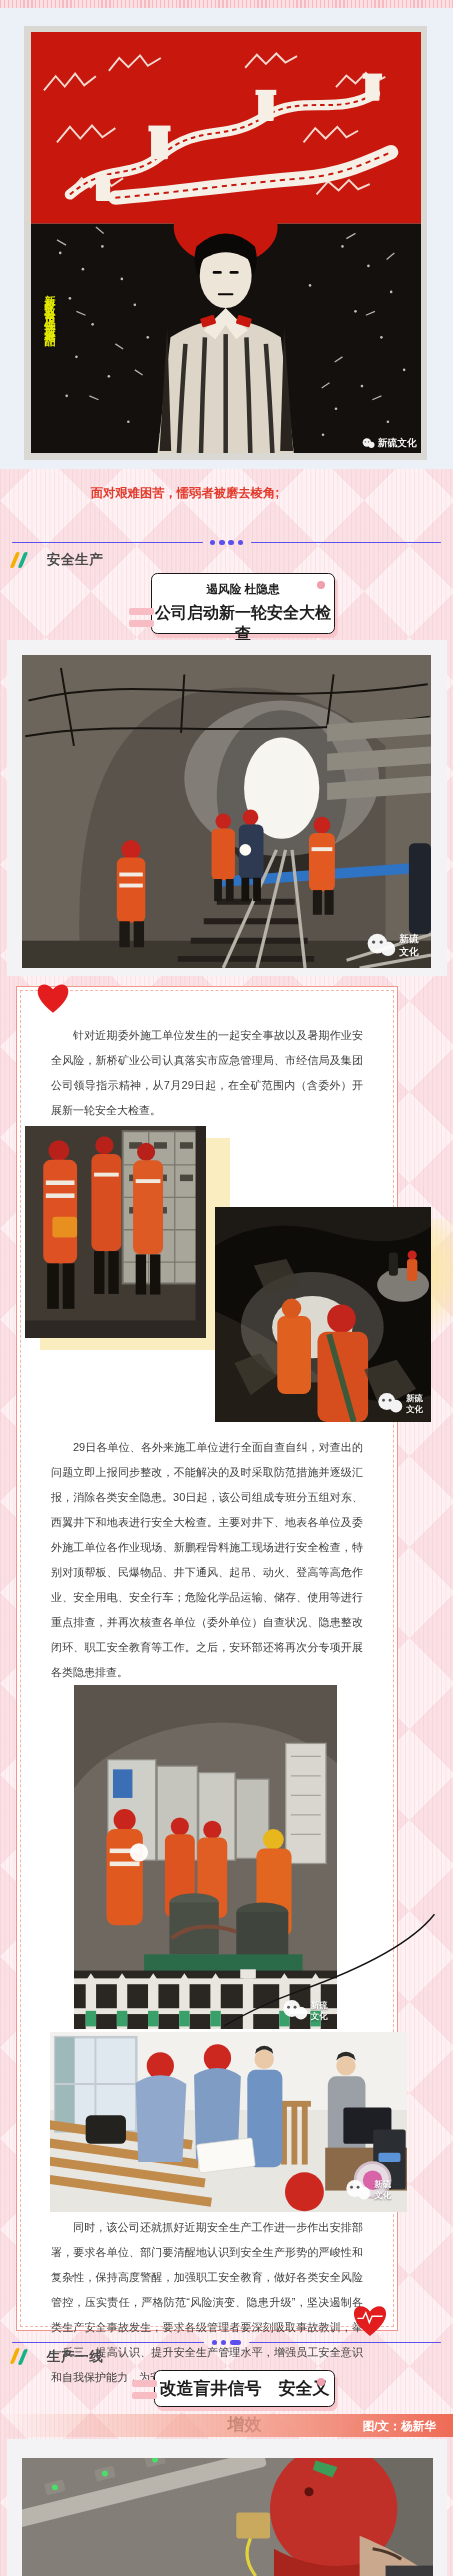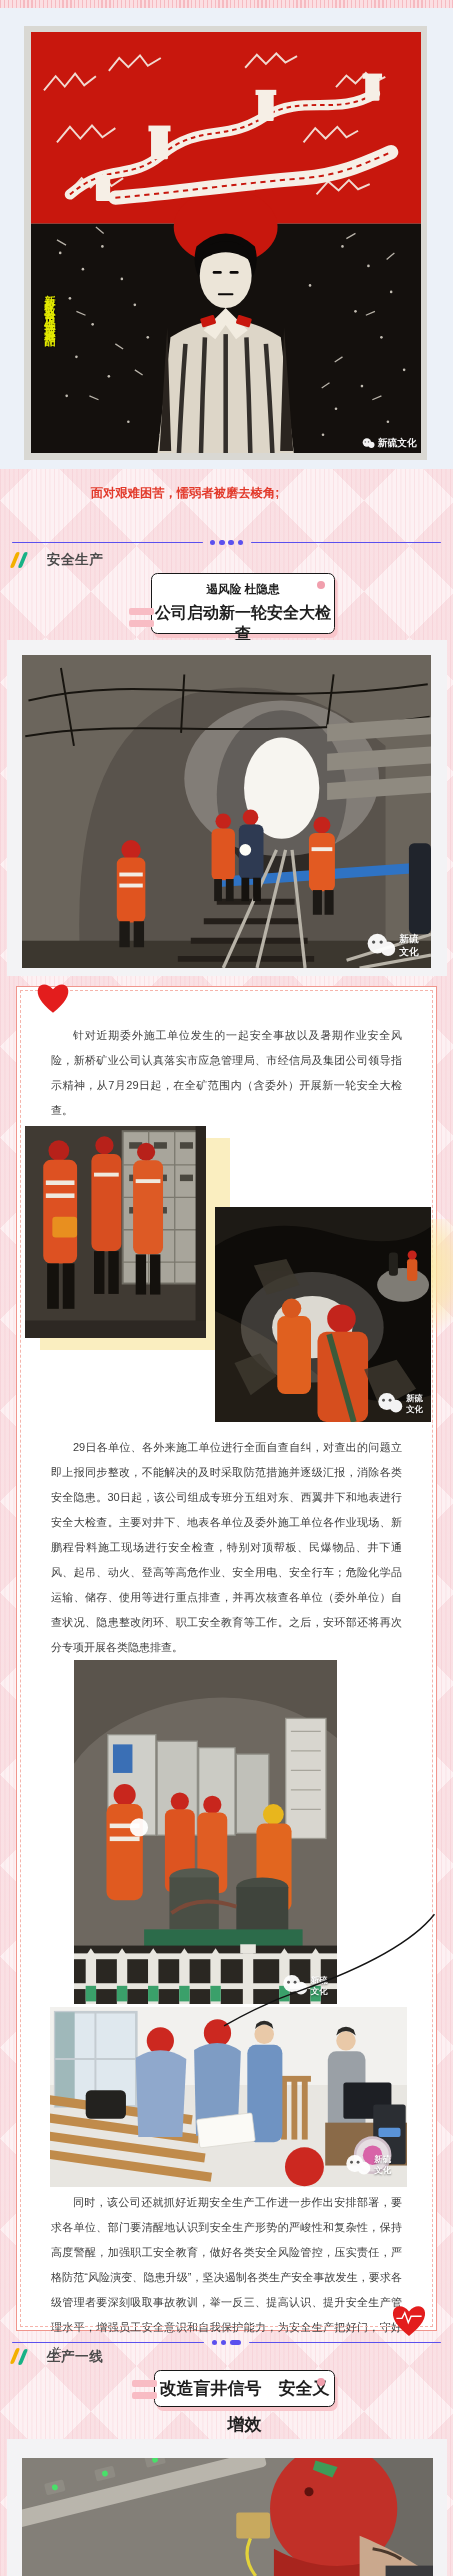--- a/index.html
+++ b/index.html
@@ -51,21 +51,21 @@
   .card1-l1{margin-top:8.4px;font-size:11.7px;font-weight:bold;color:#1e1e1e;}
   .card1-l2{margin-top:5.8px;font-size:16px;font-weight:bold;color:#1e1e1e;}
   .card2{left:154px;top:2370px;width:181px;height:37px;}
   .card2 .eq{top:9px;}
   .card2-l{line-height:36px;font-size:17px;font-weight:bold;color:#1e1e1e;}
   
   .panel{position:absolute;background:#f3f3f5;}
   .photo{position:absolute;overflow:hidden;background:#444;}
   .photo svg{display:block;width:100%;height:100%;}
   
-  .cbox{position:absolute;left:16px;top:986px;width:421px;height:1345px;background:#fff;
+  .cbox{position:absolute;left:16px;top:986px;width:382px;height:1345px;background:#fff;
     border:1.3px solid #f0968d;box-sizing:border-box;}
   .cbox::before{content:"";position:absolute;inset:3.2px;border:0.6px dashed #f5b4ab;pointer-events:none;}
   .para{margin:0 34px;font-size:11px;line-height:25px;text-align:justify;text-indent:2em;
     color:#3d3d3d;font-weight:500;}
   .p1{margin-top:36px;}
   .p2{margin-top:14.3px;}
   .p3{margin-top:3px;}
   .collage{position:relative;margin-top:2.6px;height:295px;}
   .ph-left{left:8.4px;top:0;width:181px;height:212px;z-index:2;}
   .yellow-block{position:absolute;left:23.4px;top:12.3px;width:190px;height:212px;background:#faeec0;z-index:1;}
@@ -558,20 +558,21 @@
 
   <div class="card card2">
     <span class="dot-pink"></span>
     <span class="eq">
         <i></i>
         <i></i>
       </span>
     <div class="card2-l">改造盲井信号　安全又增效</div>
   </div>
 
+  <div class="credit">图/文：杨新华</div>
 
   <div class="panel" style="top:2439px;left:6.5px;width:440px;height:137px;">
     <div class="photo" style="left:15.6px;top:19px;width:411px;height:118px;">
       <svg viewBox="0 0 633 182" preserveAspectRatio="none">
         <rect width="633" height="182" fill="#837f78"></rect>
         <rect x="420" y="0" width="213" height="182" fill="#6d6a64"></rect>
 
         <rect x="-40" y="40" width="420" height="26" rx="6" fill="#b9b5ac" transform="rotate(-14 160 50)"></rect>
         <g>
           <g transform="rotate(-14 160 50)">

